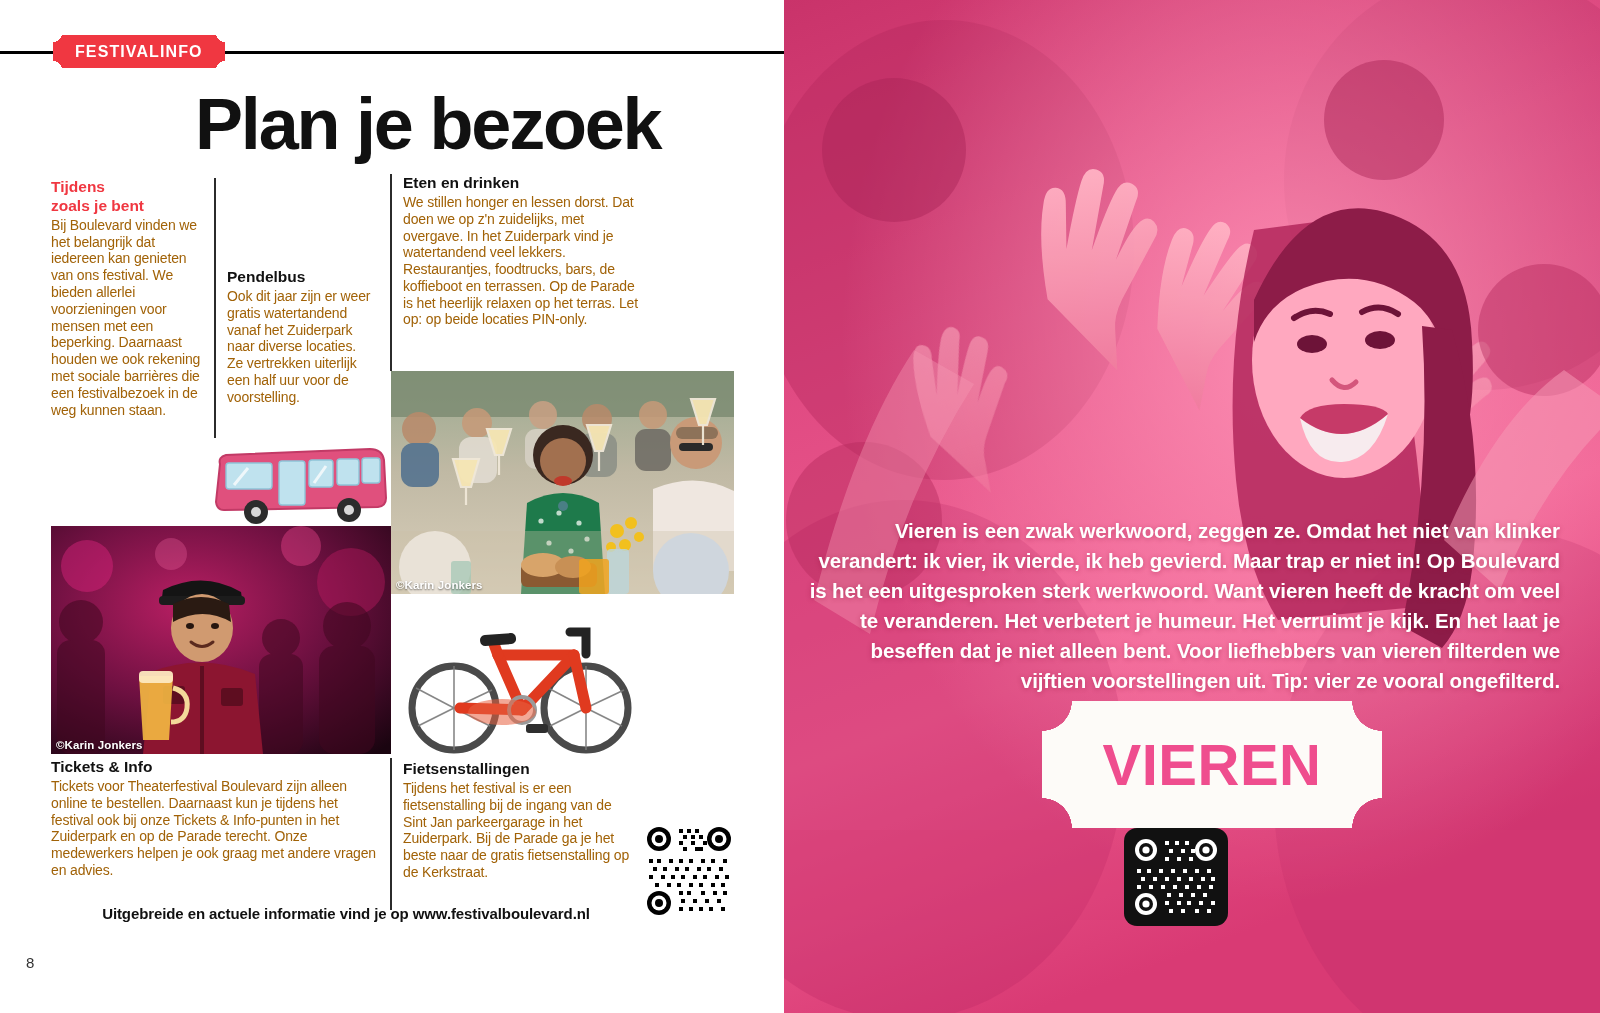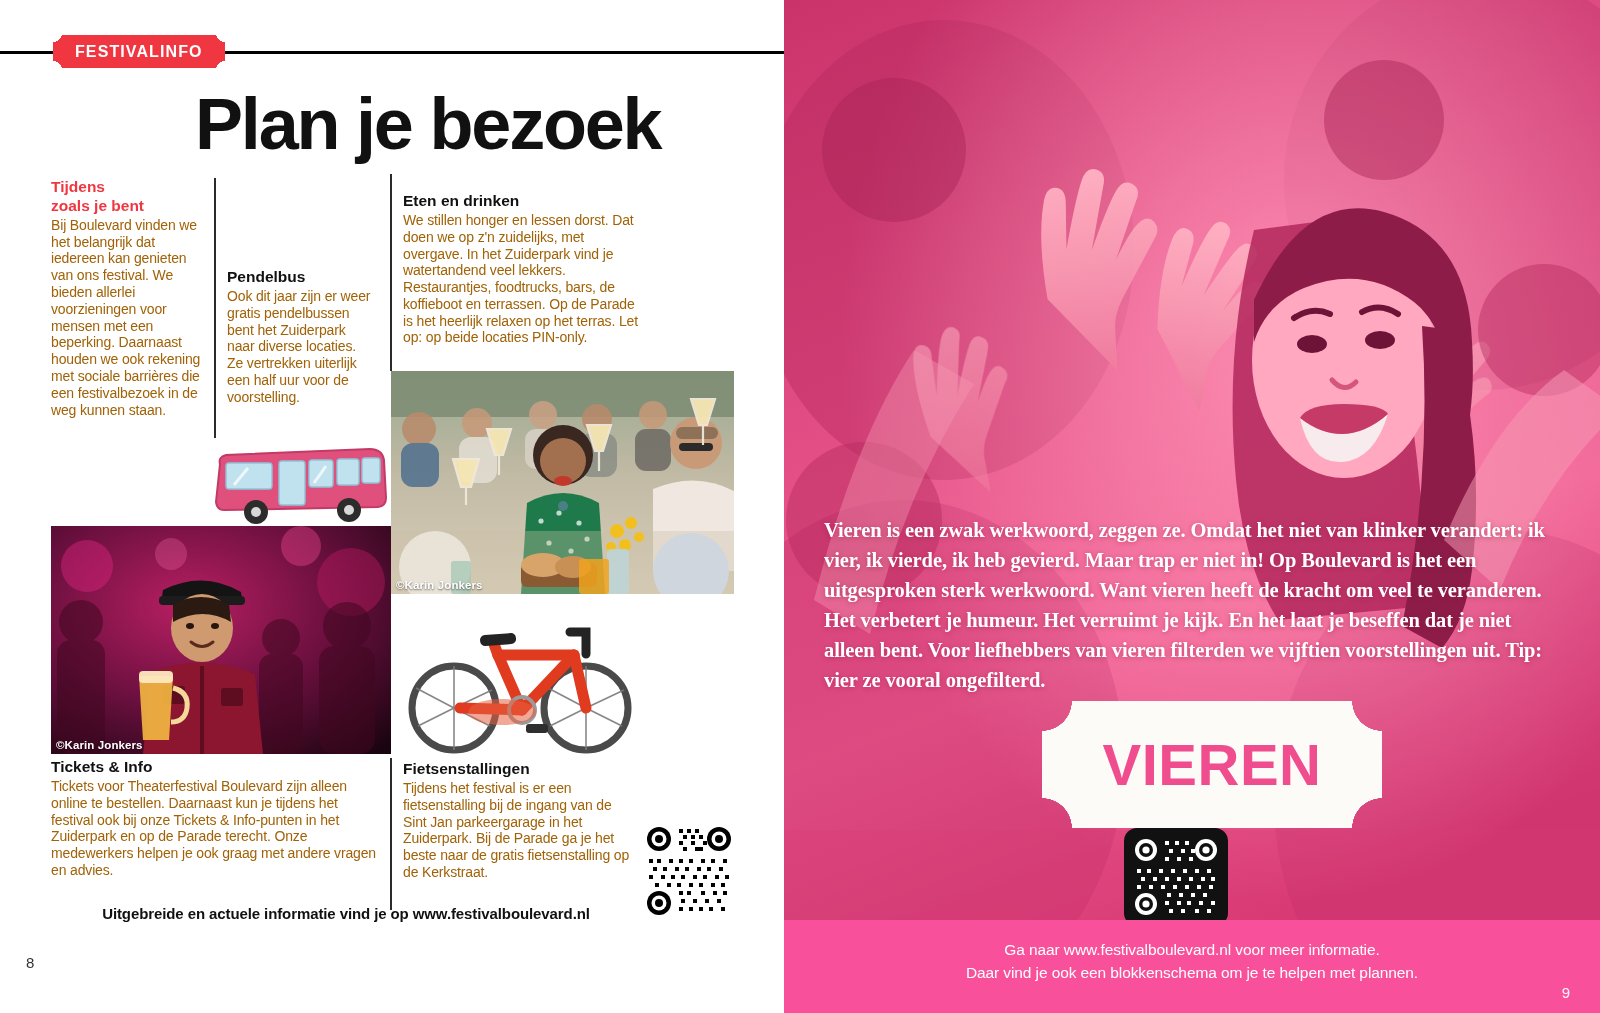--- a/index.html
+++ b/index.html
@@ -71,21 +71,21 @@
     color: #111;
     line-height: 1;
     margin-left: 32px;
   }
 
   
   .col { position: absolute; }
 
   .col-a { left: 51px;  top: 178px; width: 155px; }
   .col-b { left: 227px; top: 178px; width: 148px; }
-  .col-c { left: 403px; top: 174px; width: 240px; margin-top: 18px; }
+  .col-c { left: 403px; top: 174px; width: 240px; }
 
   .vrule {
     position: absolute;
     width: 1.5px;
     background: #2b2b2b;
   }
   .vrule-1 { left: 214px;  top: 178px; height: 260px; }
   .vrule-2 { left: 390px;  top: 174px; height: 197px; }
   .vrule-3 { left: 390px;  top: 758px; height: 152px; }
 
@@ -172,31 +172,30 @@
     height: 1013px;
     flex: 0 0 816px;
     overflow: hidden;
     background: #d8366e;
   }
 
   .hero-photo { position: absolute; inset: 0; }
 
   .hero-text {
     position: absolute;
-    left: 40px; right: 40px;
+    left: 25px; right: 40px;
     top: 516px;
-    text-align: left;
+    text-align: right;
     color: #fff;
     font-size: 20.5px;
     font-weight: 700;
     line-height: 1.46;
     letter-spacing: -0.1px;
     text-shadow: 0 1px 5px rgba(150,20,60,.45);
     z-index: 3;
-    font-family: Liberation Serif, serif;
   }
 
   
   .vieren-banner {
     position: absolute;
     left: 258px; top: 701px;
     width: 340px; height: 127px;
     background: #fdfbf8;
     display: flex; align-items: center; justify-content: center;
     z-index: 4;
@@ -276,21 +275,21 @@
     <div class="col col-a">
       <h3 class="sec red welkom-title">
         <span>Tijdens</span><br>
         <span>zoals je bent</span>
       </h3>
       <p class="body">Bij Boulevard vinden we het belangrijk dat iedereen kan genieten van ons festival. We bieden allerlei voorzieningen voor mensen met een beperking. Daarnaast houden we ook rekening met sociale barrières die een festivalbezoek in de weg kunnen staan.</p>
     </div>
 
     <div class="col col-b" style="top:268px;">
       <h3 class="sec">Pendelbus</h3>
-      <p class="body">Ook dit jaar zijn er weer gratis pendelbussen bent het Zuiderpark naar diverse locaties. Ze vertrekken uiterlijk een half uur voor de voorstelling.</p>
+      <p class="body">Ook dit jaar zijn er weer gratis watertandend vanaf het Zuiderpark naar diverse locaties. Ze vertrekken uiterlijk een half uur voor de voorstelling.</p>
     </div>
 
     <div class="col col-c">
       <h3 class="sec">Eten en drinken</h3>
       <p class="body">We stillen honger en lessen dorst. Dat doen we op z'n zuidelijks, met overgave. In het Zuiderpark vind je watertandend veel lekkers. Restaurantjes, foodtrucks, bars, de koffieboot en terrassen. Op de Parade is het heerlijk relaxen op het terras. Let op: op beide locaties PIN-only.</p>
     </div>
 
     <div class="bus-wrap">
       <svg viewBox="0 0 182 90" width="182" height="90">
         <path d="M10 24 Q8 17 16 15 L160 9 Q172 9 174 20 L176 58 Q176 66 168 67 L14 70 Q7 70 6 62 Z" fill="#e0507d" stroke="#c23a66" stroke-width="2"></path>
@@ -709,21 +708,14 @@
           <rect x="66" y="64" width="4" height="4"></rect>
             <rect x="78" y="64" width="4" height="4"></rect>
           <rect x="36" y="72" width="4" height="4"></rect>
             <rect x="48" y="72" width="4" height="4"></rect>
             <rect x="62" y="72" width="4" height="4"></rect>
           <rect x="74" y="72" width="4" height="4"></rect>
         </g>
       </svg>
     </div>
 
-    <div class="pink-footer">
-      <div class="ft">
-        <div>Ga naar www.festivalboulevard.nl voor meer informatie.</div>
-        <div>Daar vind je ook een blokkenschema om je te helpen met plannen.</div>
-      </div>
-      <div class="pagenum-right">9</div>
-    </div>
   </div>
 </div>
 
 </body></html>

